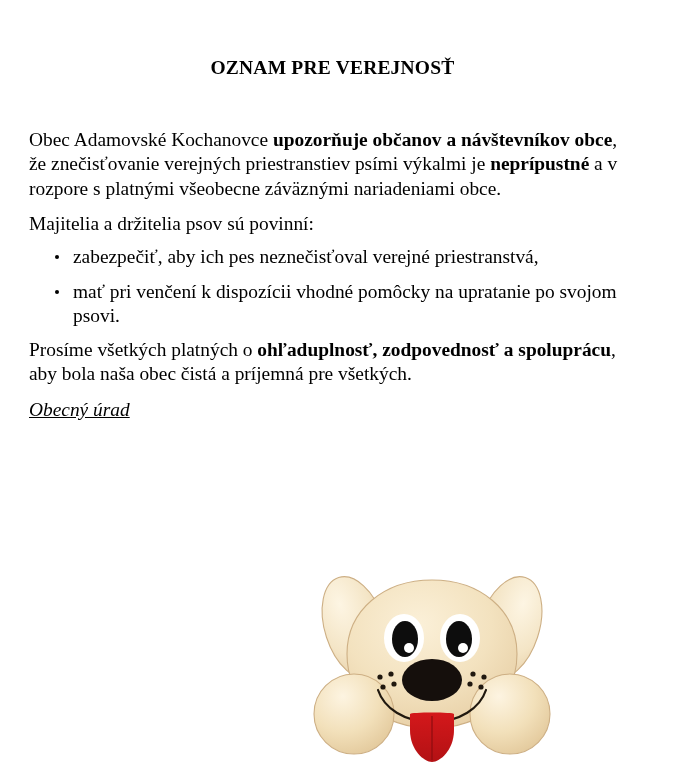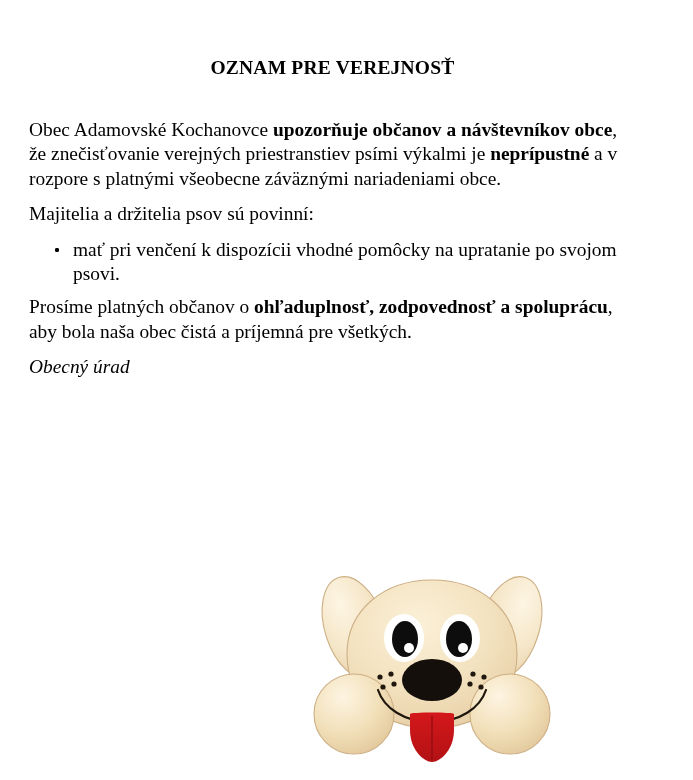--- a/index.html
+++ b/index.html
@@ -32,21 +32,21 @@
     text-align: center;
     font-size: 19.5px;
     font-weight: bold;
     letter-spacing: 0.2px;
     line-height: 1.1;
   }
 
   .body-text {
     position: absolute;
     left: 29px;
-    top: 118px;
+    top: 128px;
     width: 604px;
   }
 
   p.para {
     margin: 0 0 11px 0;
     font-size: 19.4px;
     line-height: 24.4px;
     text-align: left;
   }
 
@@ -88,20 +88,21 @@
 
   b, .b {
     font-weight: bold;
   }
 
   .signature {
     font-style: italic;
     font-size: 19.4px;
     line-height: 24.4px;
     margin: 0;
+    text-decoration: underline;
   }
 
   
   .dog-figure {
     position: absolute;
     left: 312px;
     top: 562px;
     width: 240px;
     height: 208px;
   }
@@ -119,29 +120,29 @@
   <div class="doc-title">OZNAM PRE VEREJNOSŤ</div>
 
   <div class="body-text">
 
     <p class="para"><span>Obec Adamovské Kochanovce </span><b>upozorňuje občanov a návštevníkov obce</b><span>, že znečisťovanie verejných priestranstiev psími výkalmi je </span><b>neprípustné</b><span> a v rozpore s platnými všeobecne záväznými nariadeniami obce.</span></p>
 
     <p class="para tight-after subhead">Majitelia a držitelia psov sú povinní:</p>
 
     <ul class="duties">
       <li>
-        <span class="bullet-dot"></span><b></b>
+        <span class="bullet-dot"></span><b></b><span>zabezpečiť, aby ich pes neznečisťoval verejné priestranstvá,</span>
       </li>
       <li>
         <span class="bullet-dot"></span><b></b><span>mať pri venčení k dispozícii vhodné pomôcky na upratanie po svojom psovi.</span>
       </li>
     </ul>
 
 
-    <p class="para"><span>Prosíme platných občanov o </span><b>ohľaduplnosť, zodpovednosť a spoluprácu</b><span>, aby bola naša obec čistá a príjemná pre všetkých.</span></p>
+    <p class="para"><span>Prosíme všetkých platných o </span><b>ohľaduplnosť, zodpovednosť a spoluprácu</b><span>, aby bola naša obec čistá a príjemná pre všetkých.</span></p>
 
 
     <p class="signature">Obecný úrad</p>
 
   </div>
 
   <div class="dog-figure">
     <svg viewBox="0 0 240 208" xmlns="http://www.w3.org/2000/svg" aria-hidden="true">
       <defs>
         <radialGradient id="furHead" cx="42%" cy="30%" r="78%">

